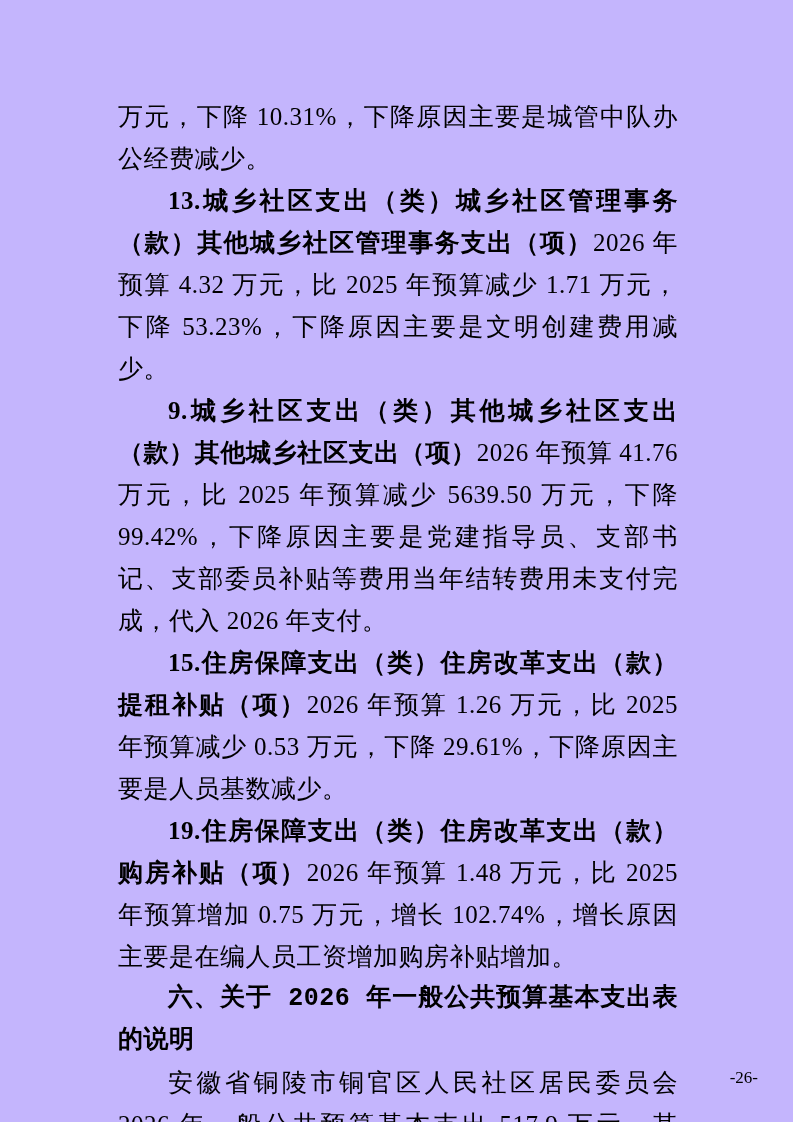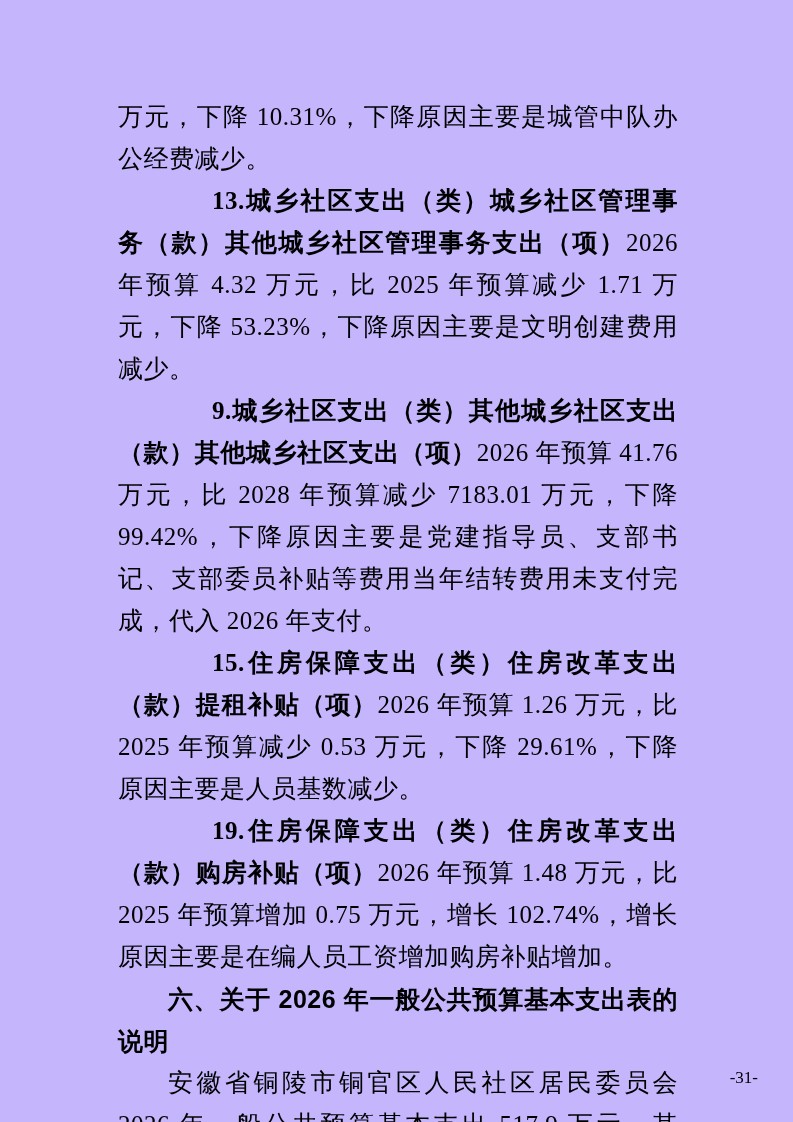--- a/index.html
+++ b/index.html
@@ -30,24 +30,23 @@
   .doc-body p {
     margin: 0;
     padding: 0;
     text-indent: 50px;
   }
   .doc-body p.no-indent {
     text-indent: 0;
   }
   .bold-lead {
     font-weight: 700;
-    margin-left: 44px;
   }
   p.section-heading {
-    font-family: Liberation Sans, sans-serif;
+    font-family: Liberation Mono, monospace;
     font-weight: 700;
   }
   .page-number {
     position: absolute;
     top: 1066px;
     right: 35px;
     font-family: "Liberation Serif", "DejaVu Serif", serif;
     font-size: 17px;
     line-height: 24px;
     color: #000000;
@@ -57,27 +56,27 @@
 <body>
 
 <div class="page">
 
   <div class="doc-body">
 
     <p class="no-indent"><span>万元，下降 10.31%，下降原因主要是城管中队办公经费减少。</span></p>
 
     <p><span class="bold-lead">13.城乡社区支出（类）城乡社区管理事务（款）其他城乡社区管理事务支出（项）</span><span>2026 年预算 4.32 万元，比 2025 年预算减少 1.71 万元，下降 53.23%，下降原因主要是文明创建费用减少。</span></p>
 
-    <p><span class="bold-lead">9.城乡社区支出（类）其他城乡社区支出（款）其他城乡社区支出（项）</span><span>2026 年预算 41.76 万元，比 2028 年预算减少 7183.01 万元，下降 99.42%，下降原因主要是党建指导员、支部书记、支部委员补贴等费用当年结转费用未支付完成，代入 2026 年支付。</span></p>
+    <p><span class="bold-lead">9.城乡社区支出（类）其他城乡社区支出（款）其他城乡社区支出（项）</span><span>2026 年预算 41.76 万元，比 2025 年预算减少 5639.50 万元，下降 99.42%，下降原因主要是党建指导员、支部书记、支部委员补贴等费用当年结转费用未支付完成，代入 2026 年支付。</span></p>
 
     <p><span class="bold-lead">15.住房保障支出（类）住房改革支出（款）提租补贴（项）</span><span>2026 年预算 1.26 万元，比 2025 年预算减少 0.53 万元，下降 29.61%，下降原因主要是人员基数减少。</span></p>
 
     <p><span class="bold-lead">19.住房保障支出（类）住房改革支出（款）购房补贴（项）</span><span>2026 年预算 1.48 万元，比 2025 年预算增加 0.75 万元，增长 102.74%，增长原因主要是在编人员工资增加购房补贴增加。</span></p>
 
     <p class="section-heading"><span>六、关于 2026 年一般公共预算基本支出表的说明</span></p>
 
     <p><span>安徽省铜陵市铜官区人民社区居民委员会 2026 年一般公共预算基本支出 517.9 万元。其中，人员经费 439.54 万元，公用经费 78.36 万元。</span></p>
 
   </div>
 
-  <div class="page-number">-31-</div>
+  <div class="page-number">-26-</div>
 
 </div>
 
 </body></html>

